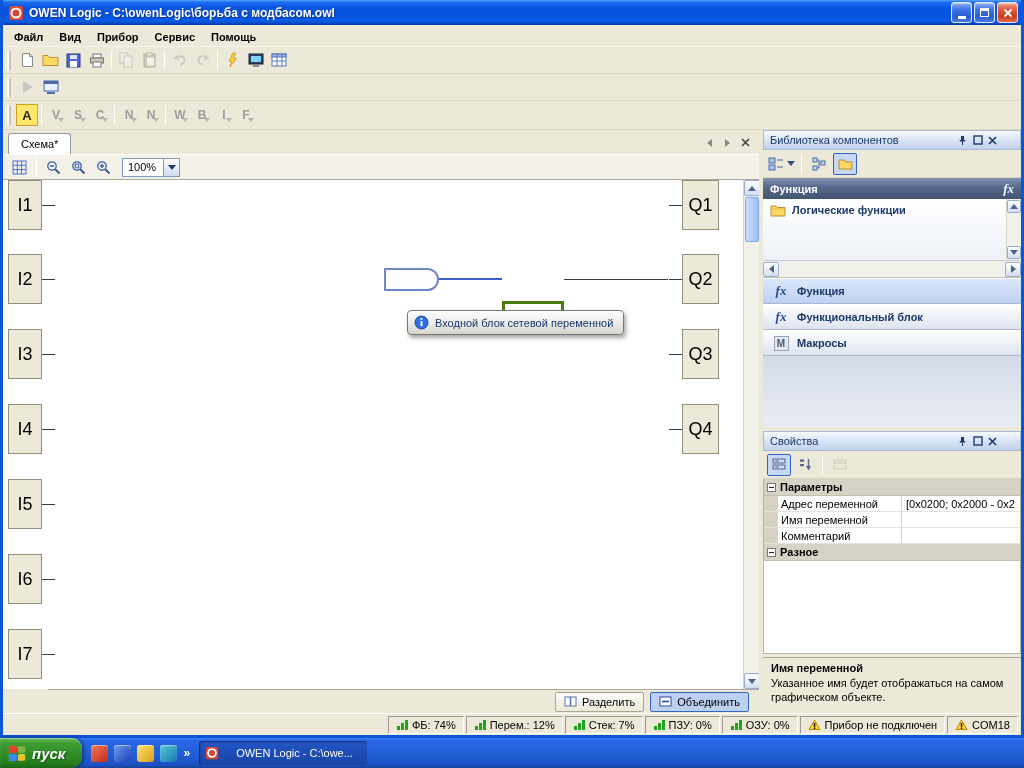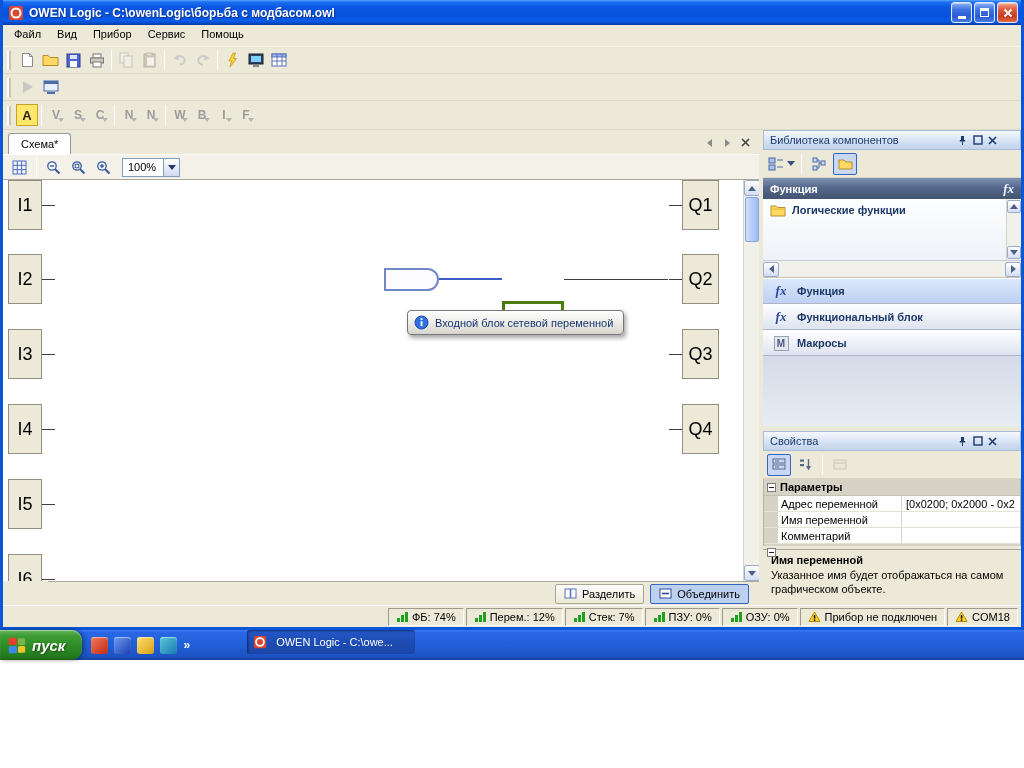--- a/index.html
+++ b/index.html
@@ -1,34 +1,34 @@
 <!DOCTYPE html>
 <html><head>
 <meta charset="utf-8">
 <style>
 *{margin:0;padding:0;box-sizing:border-box;}
 html,body{width:1024px;height:768px;overflow:hidden;}
 body{font-family:"Liberation Sans","DejaVu Sans",sans-serif;font-size:11px;color:#000;}
-#screen{position:relative;width:1024px;height:660px;display:flex;flex-direction:column;background:#ece9d8;}
+#screen{position:relative;width:1024px;height:768px;display:flex;flex-direction:column;background:#ece9d8;}
 
 
 .window{flex:1;display:flex;flex-direction:column;min-height:0;background:#ece9d8;
  border-left:3px solid #0b55d8;border-right:3px solid #0b55d8;border-bottom:3px solid #0b55d8;}
 .titlebar{height:25px;flex:none;display:flex;align-items:center;gap:5px;padding:0 3px 0 5px;
  background:linear-gradient(180deg,#5aa6ff 0%,#1d6ff0 8%,#0a55e2 30%,#0653de 62%,#0a5ce8 84%,#033aa8 100%);}
 .app-icon16{width:16px;height:16px;flex:none;display:flex;}
 .title-text{flex:1;color:#fff;font-weight:bold;font-size:12px;text-shadow:1px 1px 1px #12338a;white-space:nowrap;overflow:hidden;}
 .winbtns{display:flex;gap:2px;}
 .wbtn{width:21px;height:21px;border:1px solid #dce8ff;border-radius:3px;display:flex;align-items:center;justify-content:center;
  background:linear-gradient(180deg,#8ab0f4 0%,#3f74e4 35%,#2a5ad0 70%,#4a7ae4 100%);box-shadow:inset 0 1px 1px rgba(255,255,255,.5);}
 .wbtn.close{background:linear-gradient(180deg,#f2a590 0%,#e0593c 35%,#c83c1c 70%,#e26a48 100%);}
 .glyph-min{width:8px;height:3px;background:#fff;margin-top:10px;}
 .glyph-max{width:9px;height:9px;border:1px solid #fff;border-top-width:3px;}
 
-.menubar{height:22px;flex:none;display:flex;align-items:flex-start;padding-left:3px;border-bottom:1px solid #f6f4eb;}
+.menubar{height:22px;flex:none;display:flex;align-items:flex-end;padding-left:3px;border-bottom:1px solid #f6f4eb;font-weight:bold;}
 .menu-item{padding:3px 8px;}
 
 .toolbar{flex:none;display:flex;align-items:center;padding-left:2px;border-bottom:1px solid #ddd9c6;}
 .tb1,.tb2{height:27px;}
 .tb3{height:29px;}
 .grip{width:4px;height:19px;margin:0 5px 0 2px;border-left:2px solid #fff;background:#c9c5b5;flex:none;}
 .tb-btn{min-width:23px;height:22px;display:flex;align-items:center;justify-content:center;flex:none;}
 .tb-btn.disabled{opacity:.45;filter:grayscale(70%);}
 .tb-sep{width:1px;height:20px;background:#c6c2b2;border-right:1px solid #fff;margin:0 3px;flex:none;}
 .a-btn{width:22px;height:22px;background:#ffe76a;border:1px solid #c9a227;display:flex;align-items:center;justify-content:center;font-weight:bold;font-size:13px;color:#222;}
@@ -125,30 +125,30 @@
 .pdesc{height:56px;flex:none;background:#ece9d8;border-top:1px solid #a9a697;padding:4px 8px;}
 .pdesc-title{font-weight:bold;margin-bottom:2px;}
 .pdesc-text{line-height:1.3;}
 
 
 .statusbar{height:22px;flex:none;display:flex;align-items:center;gap:2px;padding:2px 3px;background:#ece9d8;border-top:1px solid #fff;}
 .sspacer{flex:1;}
 .sseg{height:18px;display:flex;align-items:center;gap:4px;padding:0 7px;white-space:nowrap;border:1px solid;border-color:#9d9a8d #fff #fff #9d9a8d;}
 
 
-.taskbar{height:30px;flex:none;display:flex;background:linear-gradient(180deg,#3d7ef2 0%,#2967e6 8%,#2260da 45%,#1c52c4 88%,#164196 100%);}
+.taskbar{height:30px;flex:none;display:flex;align-items:center;background:linear-gradient(180deg,#3d7ef2 0%,#2967e6 8%,#2260da 45%,#1c52c4 88%,#164196 100%);}
 .start{height:30px;flex:none;display:flex;align-items:center;gap:6px;padding:0 17px 0 9px;border-radius:0 11px 11px 0;color:#fff;font-weight:bold;font-style:italic;font-size:15px;text-shadow:1px 1px 2px #1c4a16;
  background:linear-gradient(180deg,#64b45c 0%,#3d9c34 20%,#2e8c26 55%,#257c1e 85%,#1a6414 100%);box-shadow:2px 0 4px rgba(0,0,0,.4),inset 0 1px 1px rgba(255,255,255,.4);}
 .flag{width:17px;height:15px;display:grid;grid-template-columns:8px 8px;grid-template-rows:7px 7px;gap:1px;transform:perspective(40px) rotateY(16deg);}
 .flag i{border-radius:1.5px;display:block;}
 .fr{background:#e8402a;} .fg{background:#7ab648;} .fb{background:#3b8ce8;} .fy{background:#f2c42c;}
 .ql{display:flex;align-items:center;gap:6px;padding:0 9px;}
 .qlicon{width:17px;height:17px;border-radius:3px;box-shadow:inset 0 1px 1px rgba(255,255,255,.5);}
 .chev{color:#fff;font-weight:bold;font-size:12px;}
-.taskbtn{width:168px;height:24px;margin-left:48px;display:flex;align-items:center;gap:9px;padding:0 6px;border-radius:3px;color:#fff;
+.taskbtn{width:168px;height:24px;display:flex;align-items:center;gap:17px;padding:0 6px;border-radius:3px;color:#fff;
  background:linear-gradient(180deg,#2457c8,#1d4cb4 50%,#1a46a8);box-shadow:inset 1px 1px 2px rgba(0,0,0,.45);}
 .tlabel{white-space:nowrap;overflow:hidden;}
 .tray{margin-left:auto;height:30px;display:flex;align-items:center;gap:7px;padding:0 12px 0 10px;color:#fff;border-left:1px solid #1244a0;
  background:linear-gradient(180deg,#4a96f2 0%,#2f7de8 40%,#1f66d0 100%);box-shadow:inset 1px 0 1px rgba(255,255,255,.35);}
 .ticon{width:15px;height:15px;border-radius:50%;display:flex;align-items:center;justify-content:center;}
 </style>
 </head>
 <body>
 
 <div id="screen">

